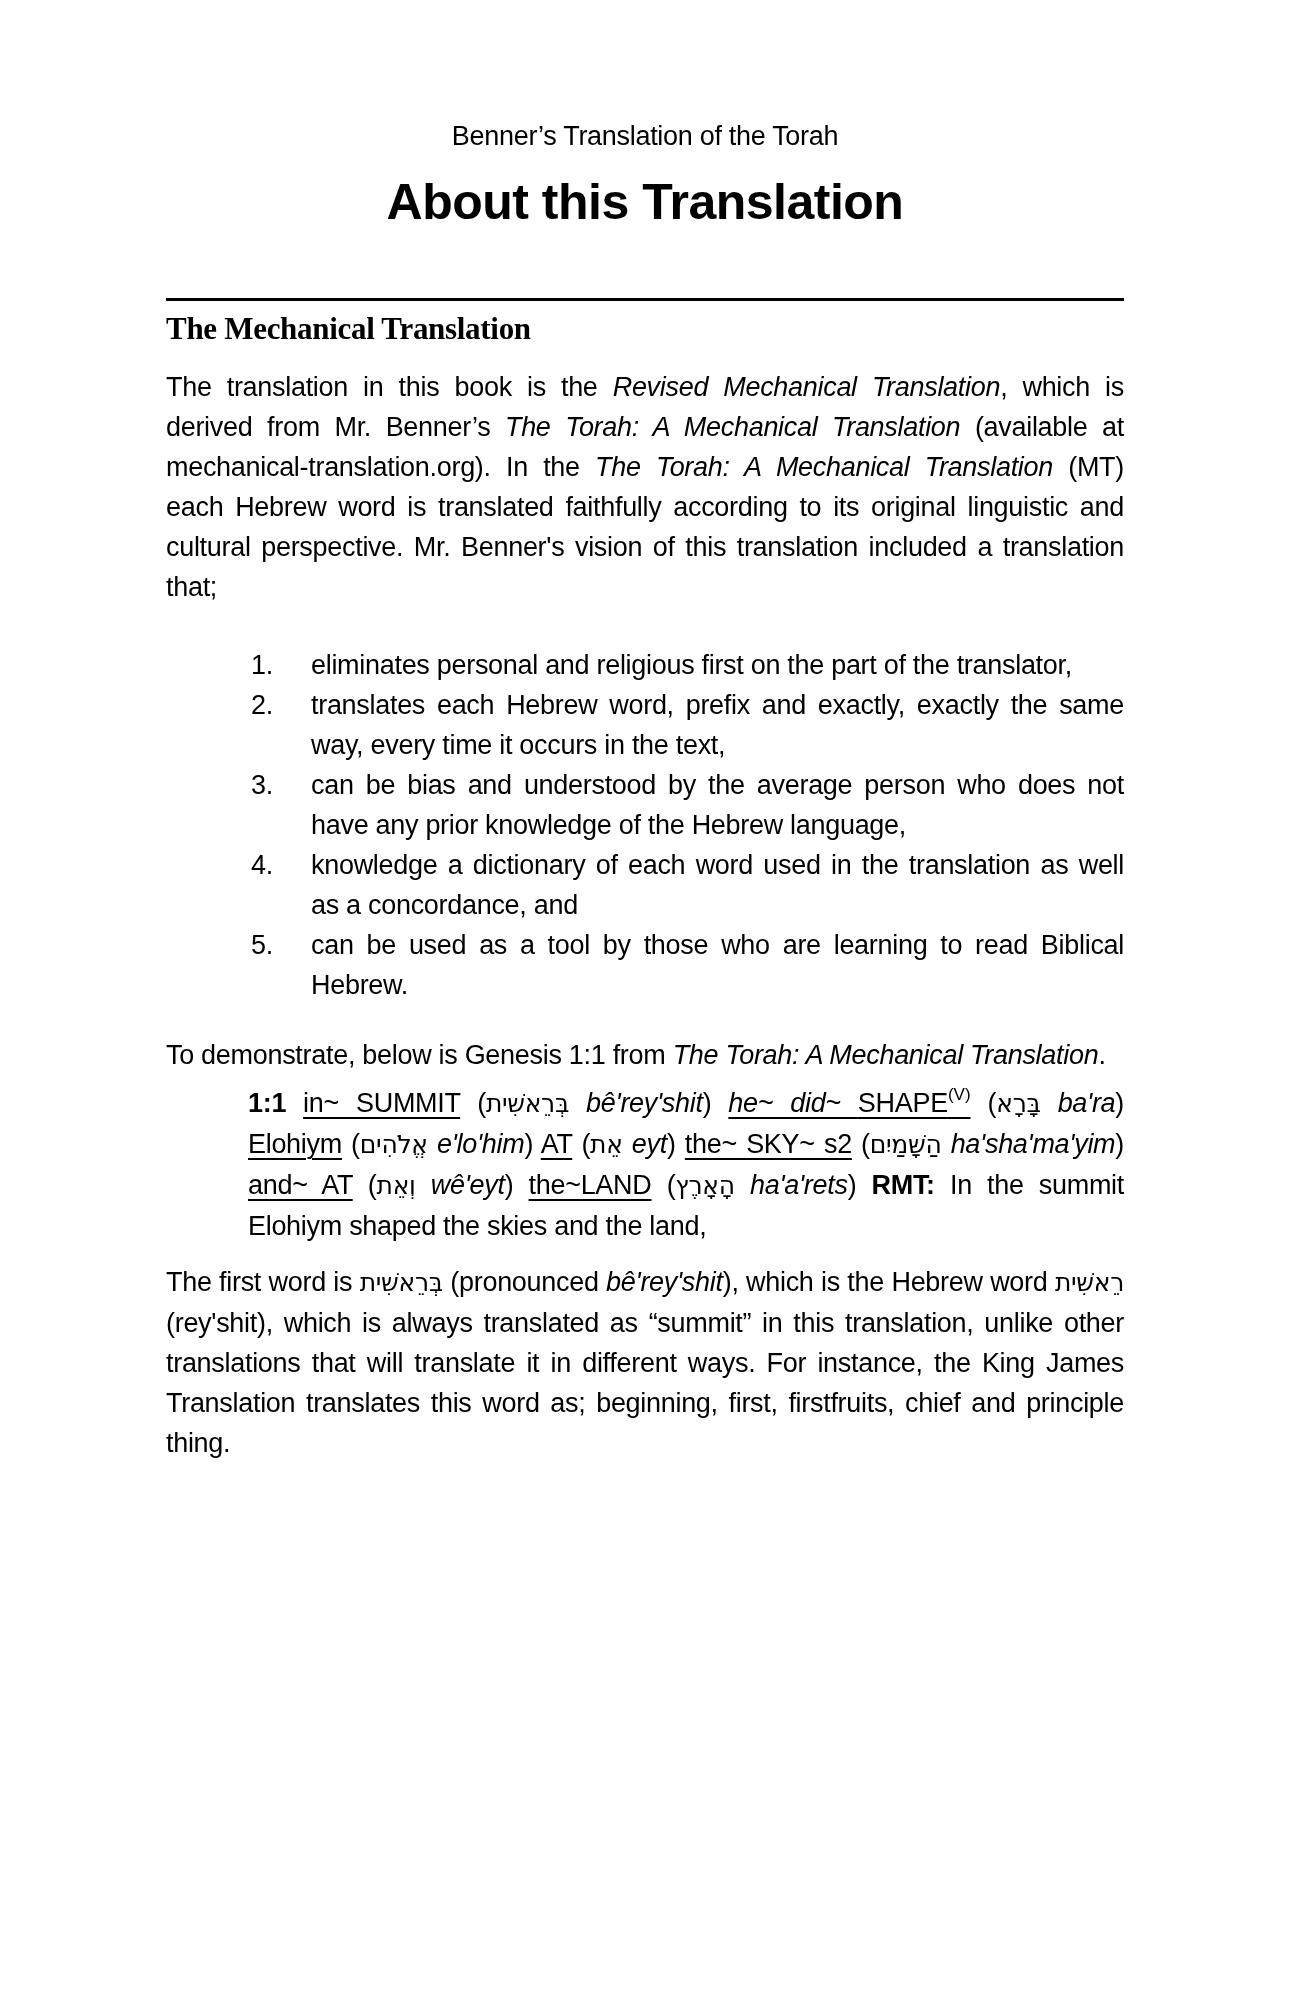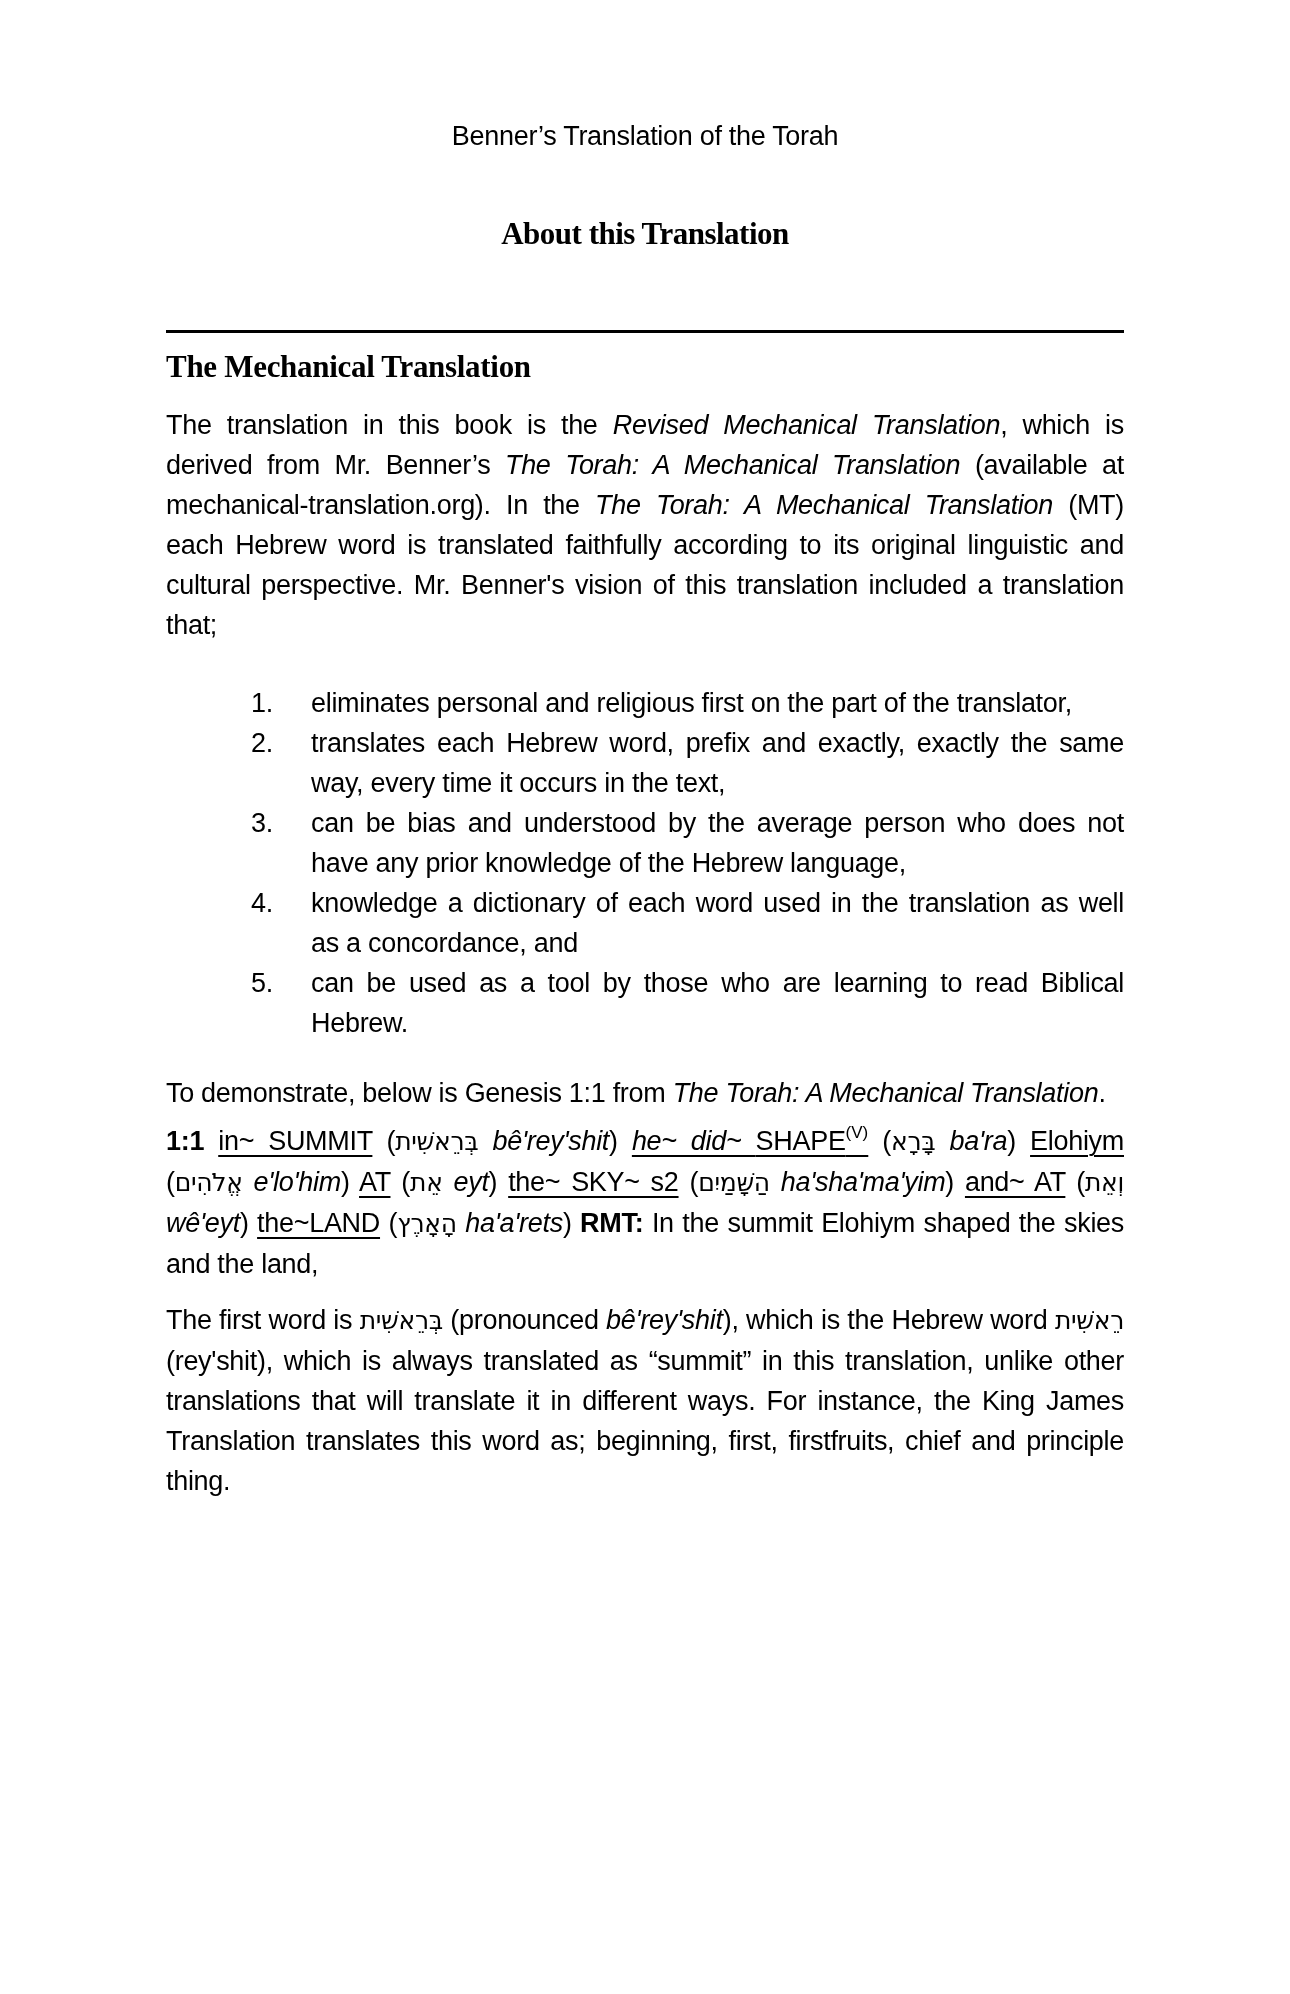--- a/index.html
+++ b/index.html
@@ -20,32 +20,32 @@
     width: 958px;
   }
   .doc-header {
     margin-top: 118px;
     text-align: center;
     font-size: 27px;
     line-height: 36px;
     letter-spacing: -0.3px;
   }
   .doc-title {
-    margin: 52px 0 0 0;
+    margin: 20px 0 0 0;
     text-align: center;
-    font-family: Liberation Serif, serif;
+    font-family: Liberation Sans, sans-serif;
     font-weight: 700;
-    font-size: 31px;
+    font-size: 50px;
     line-height: 56px;
     letter-spacing: -0.5px;
   }
   .section {
     margin-top: 68px;
     border-top: 3px solid #000000;
-    padding-top: 12px;
+    padding-top: 6px;
   }
   .section-heading {
     margin: 0;
     font-family: "Liberation Serif", serif;
     font-weight: 700;
     font-size: 31px;
     line-height: 44px;
     letter-spacing: -0.3px;
   }
   .body-text {
@@ -66,21 +66,21 @@
     line-height: 40px;
     letter-spacing: -0.3px;
     text-align: justify;
   }
   .li .num {
     position: absolute;
     left: 85px;
     top: 0;
   }
   .demo { margin-top: 30px; }
-  .verse { margin-top: 8px; }
+  .verse { margin-top: 8px; margin-left: 82px; }
   .firstword { margin-top: 16px; }
   .u {
     text-decoration: underline;
     text-decoration-thickness: 2px;
     text-underline-offset: 5px;
   }
   .hebrew {
     font-family: "DejaVu Sans", sans-serif;
     font-size: 25px;
   }

